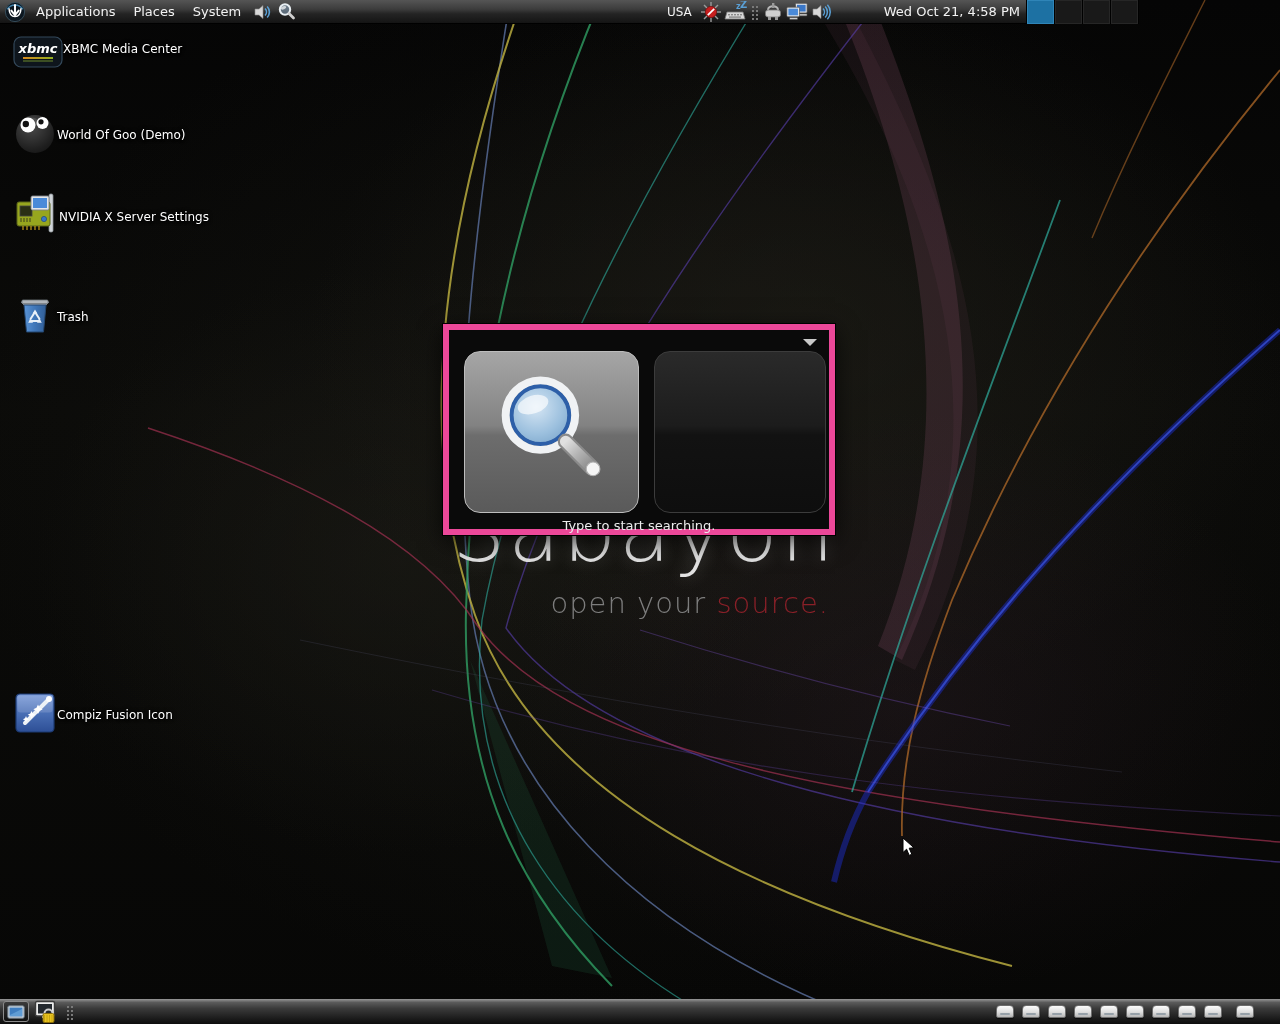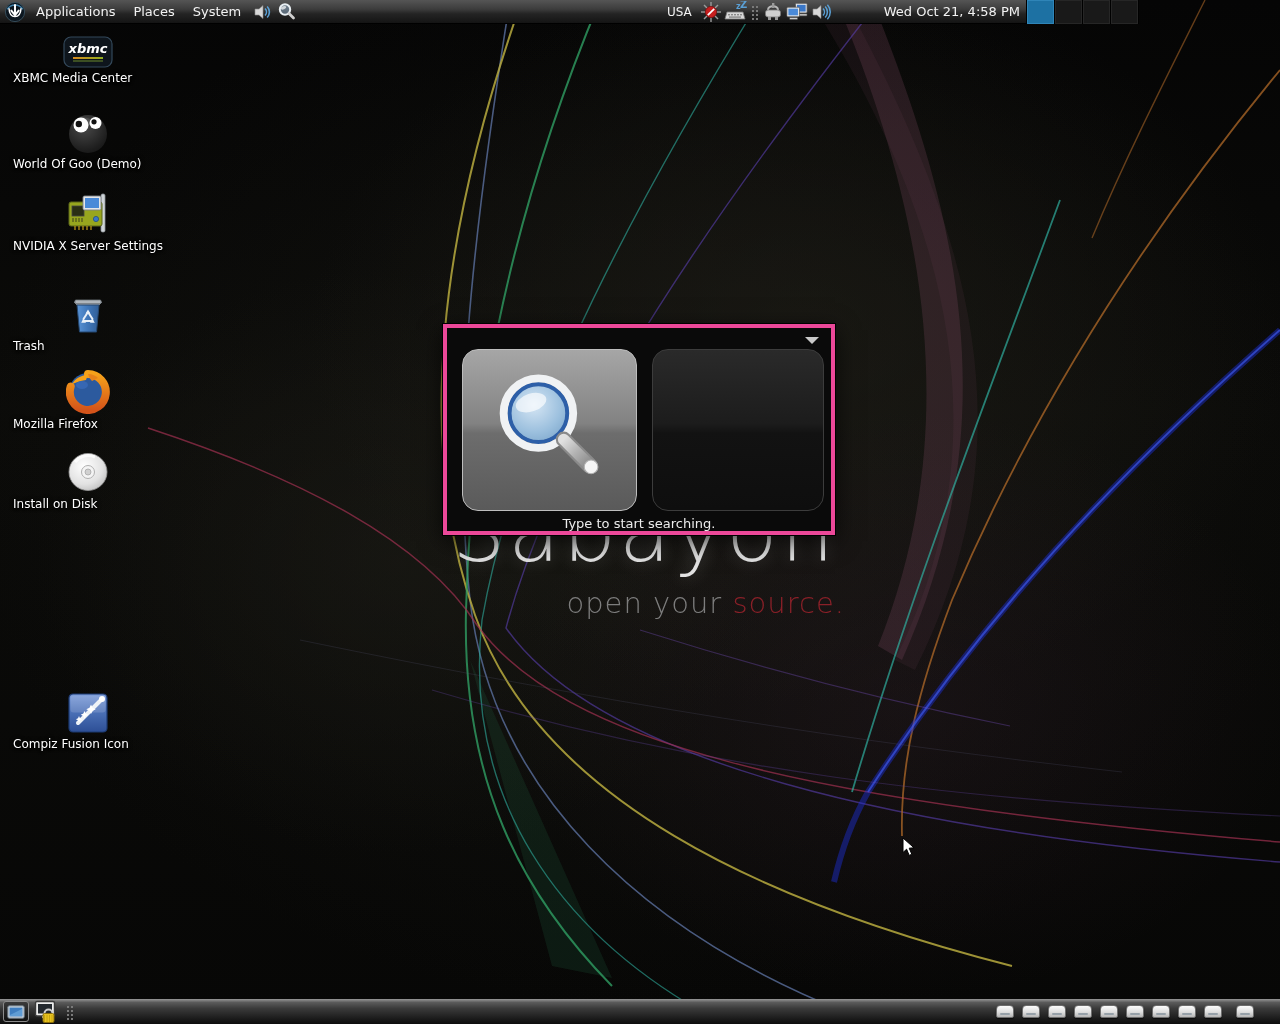--- a/index.html
+++ b/index.html
@@ -13,21 +13,21 @@
       radial-gradient(560px 420px at 905px 705px, rgba(70,42,60,.20), transparent 70%),
       radial-gradient(700px 520px at 800px 340px, rgba(38,36,28,.45), transparent 70%),
       radial-gradient(520px 420px at 400px 560px, rgba(34,33,26,.40), transparent 70%),
       radial-gradient(900px 700px at 640px 480px, rgba(24,24,20,.55), transparent 75%),
       linear-gradient(#050505, #0b0b09 40%, #070706);
   }
   #streaks { position:absolute; inset:0; }
   .brand-word { position:absolute; left:452px; top:490px; font-size:84px; letter-spacing:3px;
     color:#e2e2e2; font-weight:200; line-height:1; text-shadow:0 0 18px rgba(255,255,255,.25); }
   .slogan { position:absolute; white-space:nowrap; font-weight:200; letter-spacing:1px; }
-  .slogan-1 { right:435px; top:586px; font-size:29px; color:#7d7d7d; }
+  .slogan-1 { right:451px; top:586px; font-size:29px; color:#7d7d7d; }
   .slogan-1 .accent { color:#8a2028; }
   .slogan-2 { right:394px; top:611px; font-size:33px; color:#a2a2a2; }
   .slogan-2 .accent { color:#5b3cf0; }
 
   
   #top-panel { position:absolute; left:0; top:0; width:1139px; height:24px; z-index:40;
     background:linear-gradient(#555 0%, #3c3c3c 40%, #242424 60%, #141414 100%);
     border-bottom:1px solid #000; display:flex; align-items:center; color:#f2f2f2; font-size:13px; }
   .panel-left { display:flex; align-items:center; height:100%; }
   .menu-logo { width:24px; height:24px; margin-left:3px; display:flex; align-items:center; justify-content:center; }
@@ -38,29 +38,29 @@
   .dots-sep { width:8px; height:16px; margin:0 3px;
     background-image:radial-gradient(circle, #7a7a7a 1px, transparent 1.4px);
     background-size:4px 4px; background-position:1px 1px; }
   .clock { font-size:13px; padding:0 6px 0 4px; white-space:nowrap;margin-left:47px; }
   #workspaces { display:flex; height:24px; border-left:1px solid #000; }
   .ws-cell { width:28px; height:24px; background:#191919; border-right:1px solid #000;
     box-shadow:inset 0 0 0 1px #262626; }
   .ws-cell.active { background:#1d71a3; box-shadow:inset 0 0 0 1px #2f85b8; }
 
   
-  .desk-item { position:absolute; left:13px; width:150px; display:flex; flex-direction:column;
-    z-index:10; }
+  .desk-item { position:absolute; left:13px; width:150px; display:flex; flex-direction:row;
+    align-items:center; z-index:10; }
   .desk-item .icn { height:42px; display:flex; align-items:flex-end; justify-content:center; }
   .desk-item .lbl { margin-top:3px; font-size:12px; color:#fff; text-shadow:0 1px 2px #000, 0 0 4px #000;
     white-space:nowrap; }
 
   
   #search-dialog { position:absolute; left:443px; top:324px; width:392px; height:211px; z-index:30;
-    background:#0a0a0a; border:4px solid #ec4899; outline:1px solid #000;
+    background:#0a0a0a; border:6px solid #ec4899; outline:1px solid #000;
     box-shadow:0 6px 22px rgba(0,0,0,.75); }
   .dlg-caret { position:absolute; right:12px; top:9px; width:0; height:0;
     border-left:7px solid transparent; border-right:7px solid transparent; border-top:7px solid #c9c9c9; }
   .pane { position:absolute; top:21px; height:162px; border-radius:16px; }
   .pane-left { left:15px; width:175px;
     background:linear-gradient(180deg,#a6a6a6,#828282 46%,#6d6d6d 52%,#5a5a5a 100%);
     border:1px solid #bdbdbd; display:flex; align-items:center; justify-content:center; }
   .pane-right { left:205px; width:172px;
     background:linear-gradient(180deg,#2a2a2a,#1c1c1c 46%,#121212 52%,#0e0e0e 100%);
     border:1px solid #3c3c3c; }
@@ -296,57 +296,21 @@
         <g fill="#e8f0f8">
           <polygon points="22,15.5 19.6,19.6 24.4,19.6"></polygon>
           <polygon points="15.2,28.8 20,28.8 17.4,24.4"></polygon>
           <polygon points="28.8,28.8 26.2,24.4 24,28.8"></polygon>
         </g>
       </svg>
     </div>
     <div class="lbl">Trash</div>
   </div>
 
-  <div class="desk-item" style="top:372px">
-    <div class="icn">
-      <svg width="44" height="44" viewBox="0 0 44 44">
-        <defs>
-            <linearGradient id="ff" x1="0" y1="0" x2="0" y2="1">
-          <stop offset="0" stop-color="#f6a21a"></stop>
-              <stop offset="1" stop-color="#d4541a"></stop>
-            </linearGradient>
-          </defs>
-        <circle cx="22" cy="22" r="19" fill="#2c5a9e"></circle>
-        <path d="M22 4 a18 18 0 1 1 -17.3 12.5" fill="none" stroke="url(#ff)" stroke-width="8" stroke-linecap="round"></path>
-        <path d="M6 14 C9 9 14 5.5 22 4.5 L20 10 C14 11 10 12.5 6 14 Z" fill="#f6a21a"></path>
-        <path d="M22 4 C26 4 30 6 32 8 L26 11 C24 9 23 7 22 4 Z" fill="#e8831a"></path>
-        <ellipse cx="16" cy="15" rx="6" ry="4" fill="#3a6ab8" opacity="0.8"></ellipse>
-      </svg>
-    </div>
-    <div class="lbl">Mozilla Firefox</div>
-  </div>
-
-  <div class="desk-item" style="top:452px">
-    <div class="icn">
-      <svg width="46" height="44" viewBox="0 0 46 44">
-        <defs>
-            <radialGradient id="cd" cx="0.4" cy="0.35" r="0.8">
-          <stop offset="0" stop-color="#ffffff"></stop>
-              <stop offset="0.6" stop-color="#e2e2e2"></stop>
-              <stop offset="1" stop-color="#b4b4b4"></stop>
-            </radialGradient>
-          </defs>
-        <ellipse cx="23" cy="22" rx="19" ry="18.5" fill="url(#cd)" stroke="#9a9a9a" stroke-width="0.8"></ellipse>
-        <circle cx="23" cy="22" r="6.5" fill="#f4f4f4" stroke="#b0b0b0" stroke-width="1"></circle>
-        <circle cx="23" cy="22" r="3" fill="#d0d0d0" stroke="#a8a8a8" stroke-width="0.8"></circle>
-        <path d="M10 12 A17 17 0 0 1 30 7" fill="none" stroke="#fff" stroke-width="3" opacity="0.8"></path>
-      </svg>
-    </div>
-    <div class="lbl">Install on Disk</div>
-  </div>
+
 
 
 
   <div class="desk-item" style="top:692px">
     <div class="icn">
       <svg width="44" height="42" viewBox="0 0 44 42">
         <defs>
             <linearGradient id="cf" x1="0" y1="0" x2="0" y2="1">
           <stop offset="0" stop-color="#7a9ad8"></stop>
               <stop offset="0.5" stop-color="#4a6fb5"></stop>

